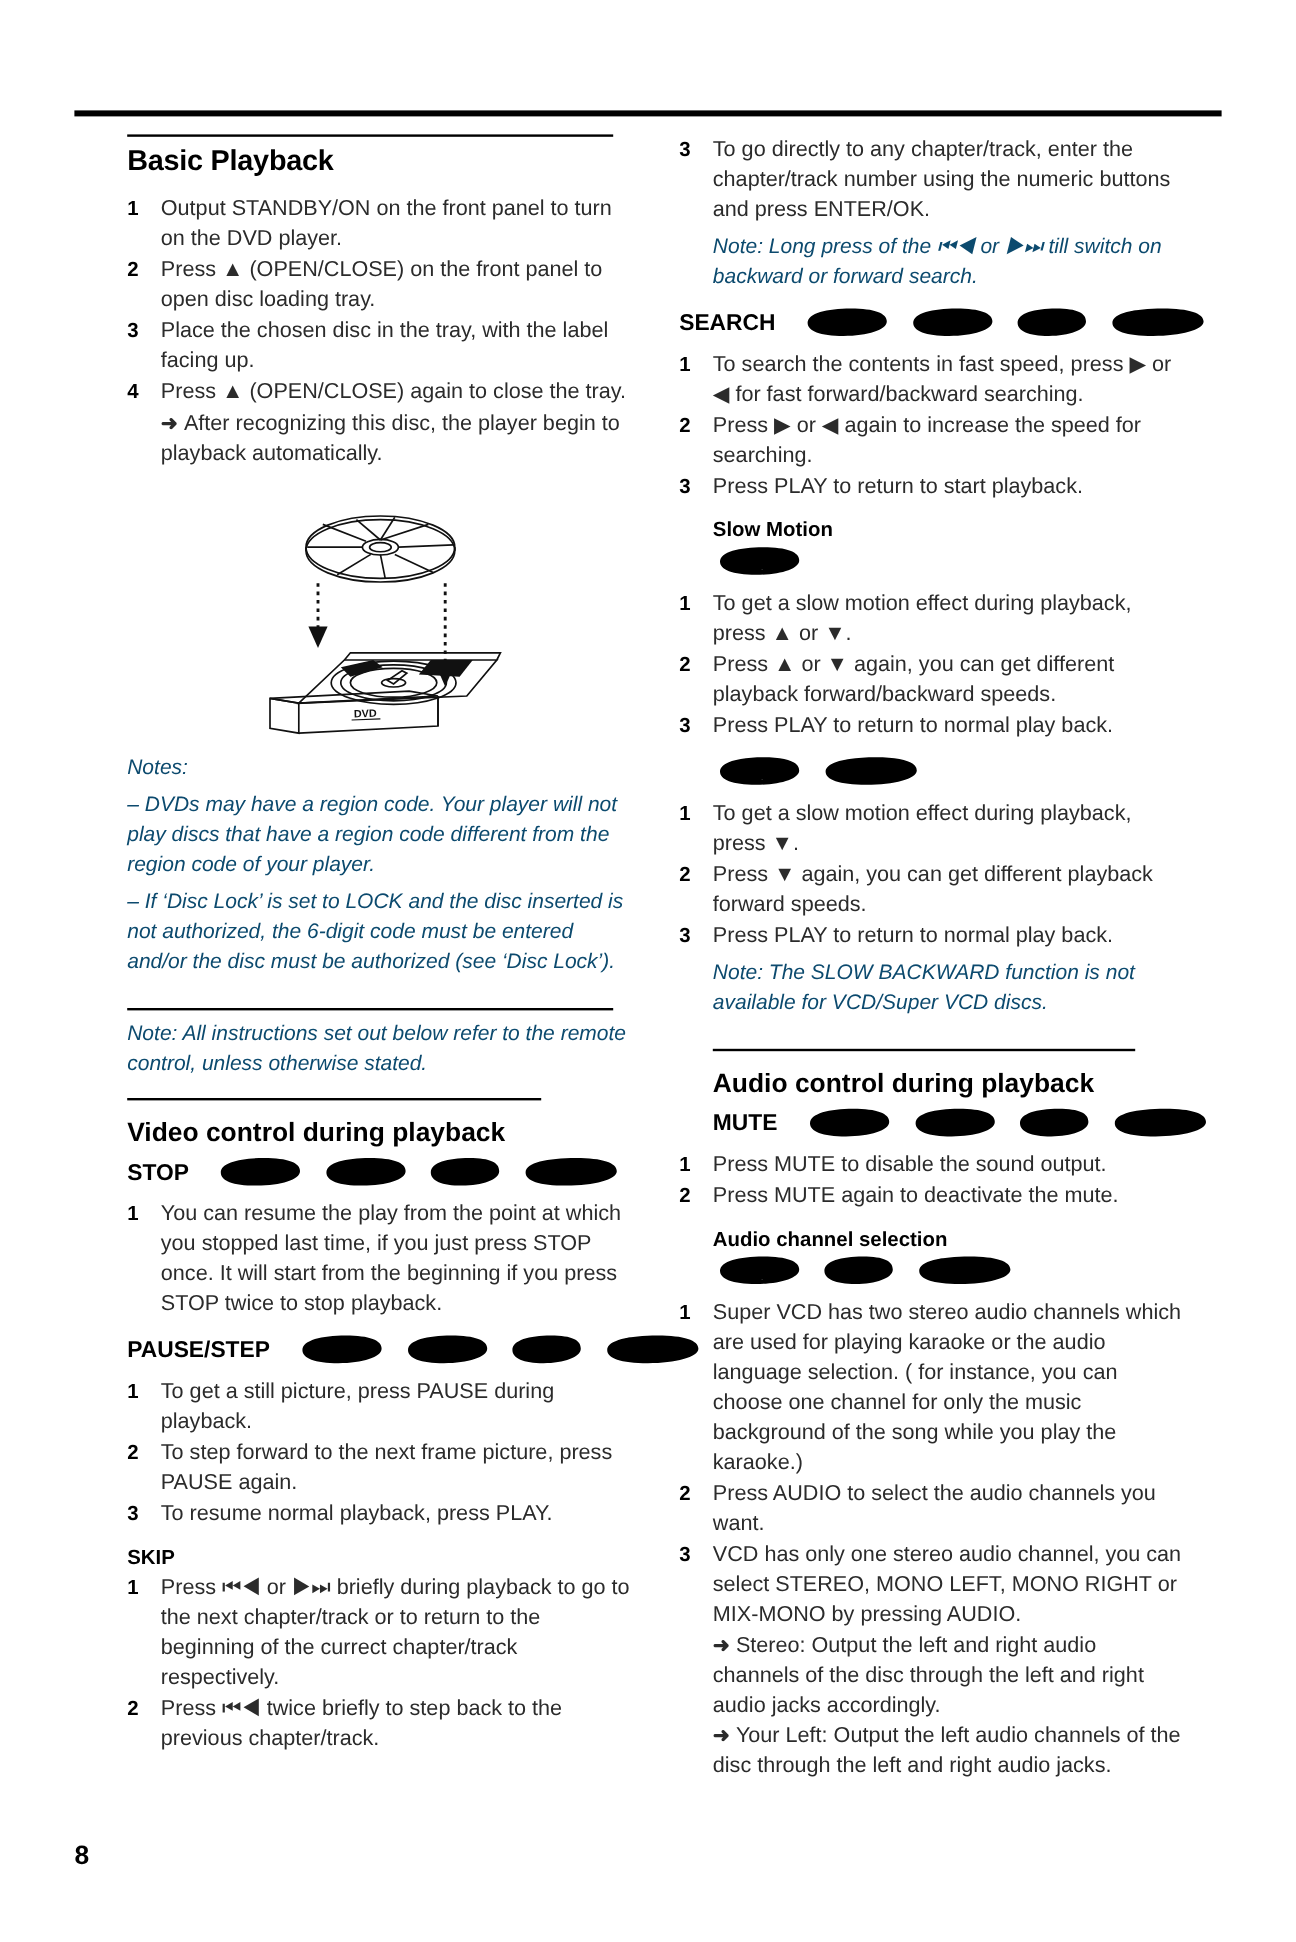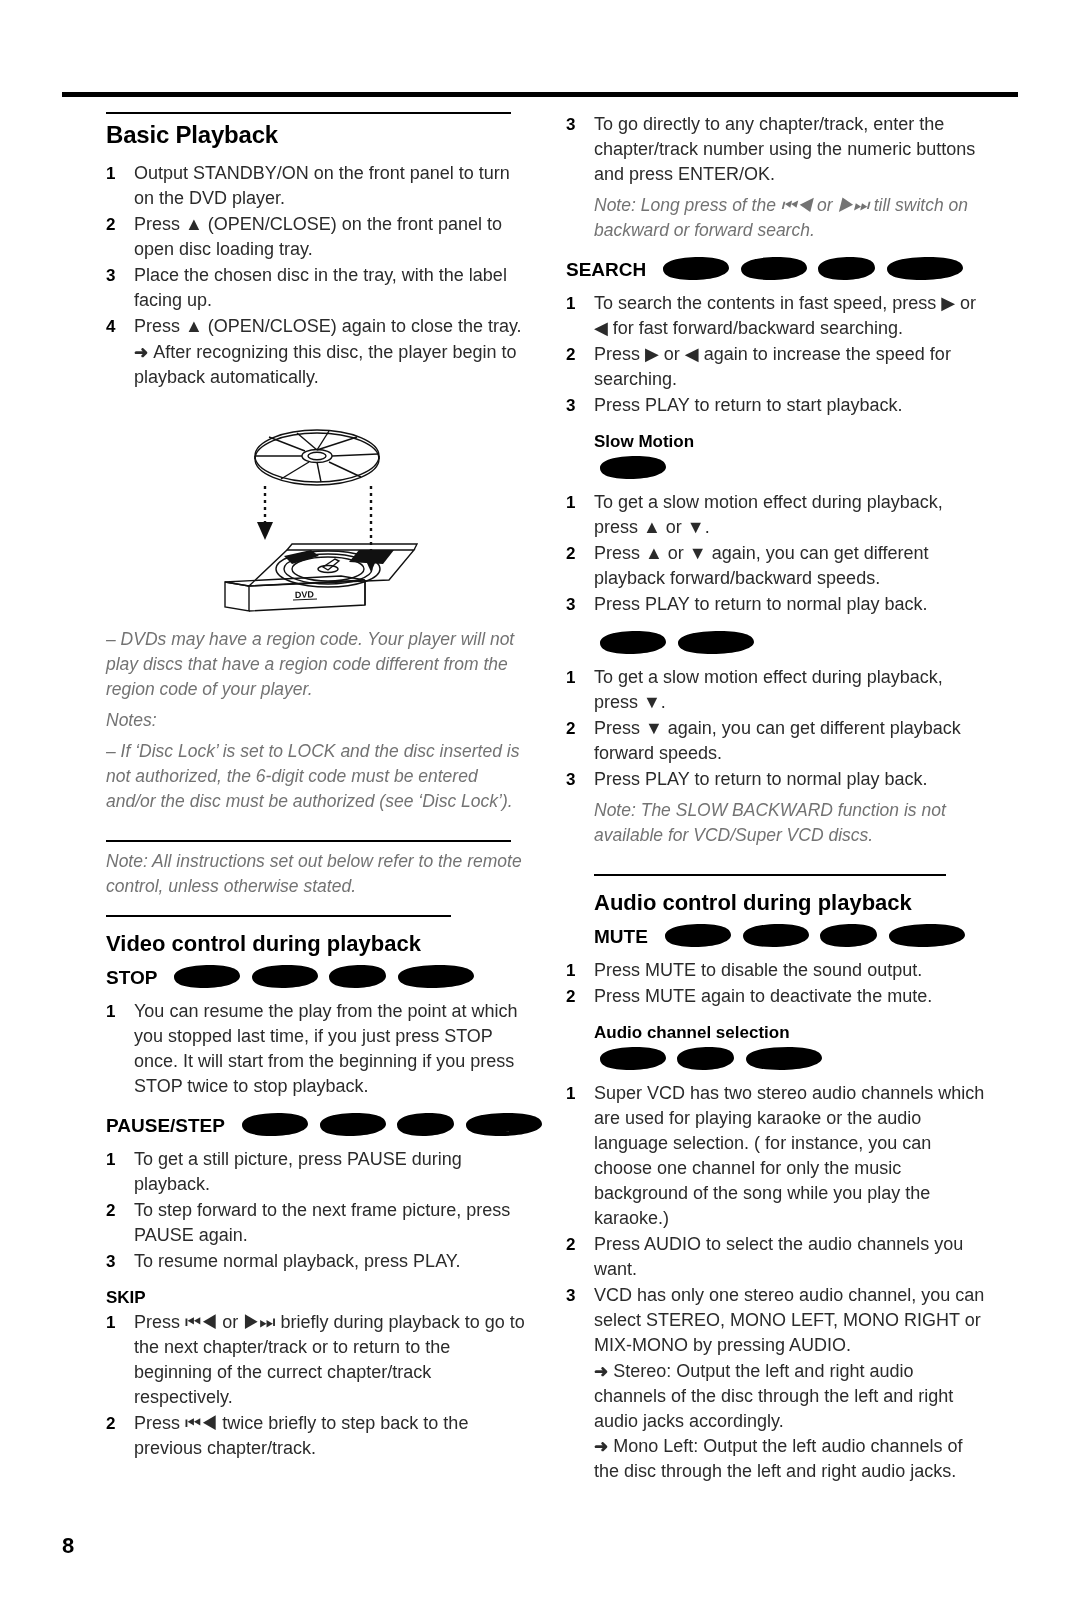--- a/index.html
+++ b/index.html
@@ -101,32 +101,32 @@
     color: #2b2b2b;
     margin: 0;
     font-weight: 300;
   }
   .para.indent { margin-left: 28px; }
 
   .note {
     font-size: 17.5px;
     line-height: 25px;
     font-style: italic;
-    color: #737373;
+    color: #0c4a6e;
     margin: 6px 0 0 0;
   }
   .note.indent { margin-left: 28px; }
   .notes-block { margin-top: 8px; }
   .arr { font-weight: bold; font-size: 17px; padding-right: 5px; }
 
   
   .badge-line {
     display: flex;
     align-items: center;
-    gap: 2px;
+    gap: 12px;
     margin: 2px 0 6px 0;
     flex-wrap: nowrap;
   }
   .badge-label {
     font-size: 19px;
     font-weight: bold;
     color: #000;
     margin-right: 9px;
     white-space: nowrap;
   }
@@ -262,22 +262,22 @@
         <polygon points="170,146 205,146 194,160 160,158" fill="#111"></polygon>
 
         <g>
           <text x="106" y="194" font-family="Liberation Sans, sans-serif" font-size="9" font-weight="bold" fill="#111" transform="rotate(-2 106 194)">DVD</text>
           <path d="M104 196 L128 195" stroke="#111" stroke-width="1"></path>
         </g>
       </svg>
     </div>
 
     <div class="notes-block">
+      <div class="note">Notes:</div>
       <div class="note">–  DVDs may have a region code. Your player will not play discs that have a region code different from the region code of your player.</div>
-      <div class="note">Notes:</div>
       <div class="note">–  If ‘Disc Lock’ is set to LOCK and the disc inserted is not authorized, the 6-digit code must be entered and/or the disc must be authorized (see ‘Disc Lock’).</div>
     </div>
 
     <div class="gap-l"></div>
 
     <div class="sec-rule"></div>
     <div class="note">Note: All instructions set out below refer to the remote control, unless otherwise stated.</div>
 
     <div class="gap-m"></div>
 
@@ -562,20 +562,20 @@
       <li class="step">
         <span class="step-num">3</span>
         <span class="step-body">VCD has only one stereo audio channel, you can select STEREO, MONO LEFT, MONO RIGHT or MIX-MONO by pressing AUDIO.</span>
       </li>
     </ul>
 
     <div class="para indent">
       <span class="arr">➜</span><span>Stereo: Output the left and right audio channels of the disc through the left and right audio jacks accordingly.</span>
     </div>
     <div class="para indent">
-      <span class="arr">➜</span><span>Mono Left: Output the left audio channels of the disc through the left and right audio jacks.</span>
+      <span class="arr">➜</span><span>Your Left: Output the left audio channels of the disc through the left and right audio jacks.</span>
     </div>
 
   </div>
 
   <div class="folio">8</div>
 
 </div>
 
 </body></html>

